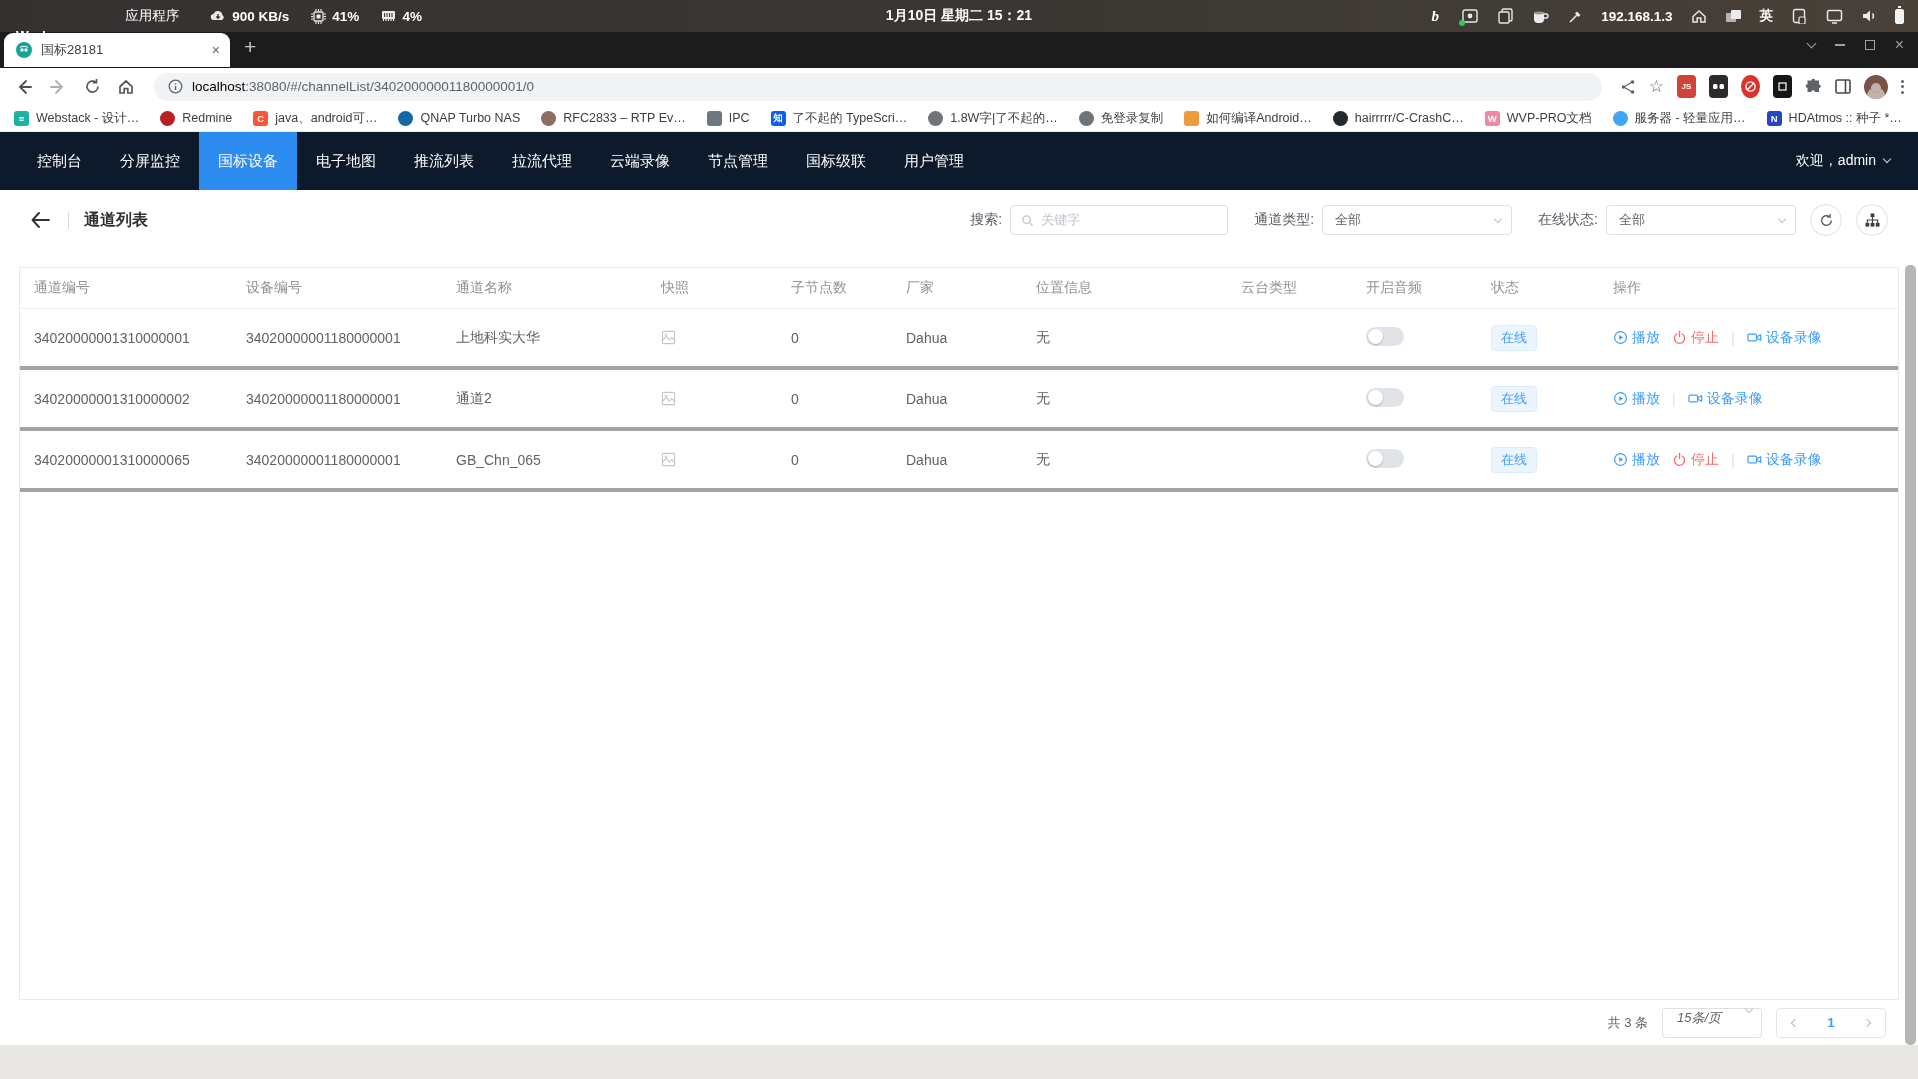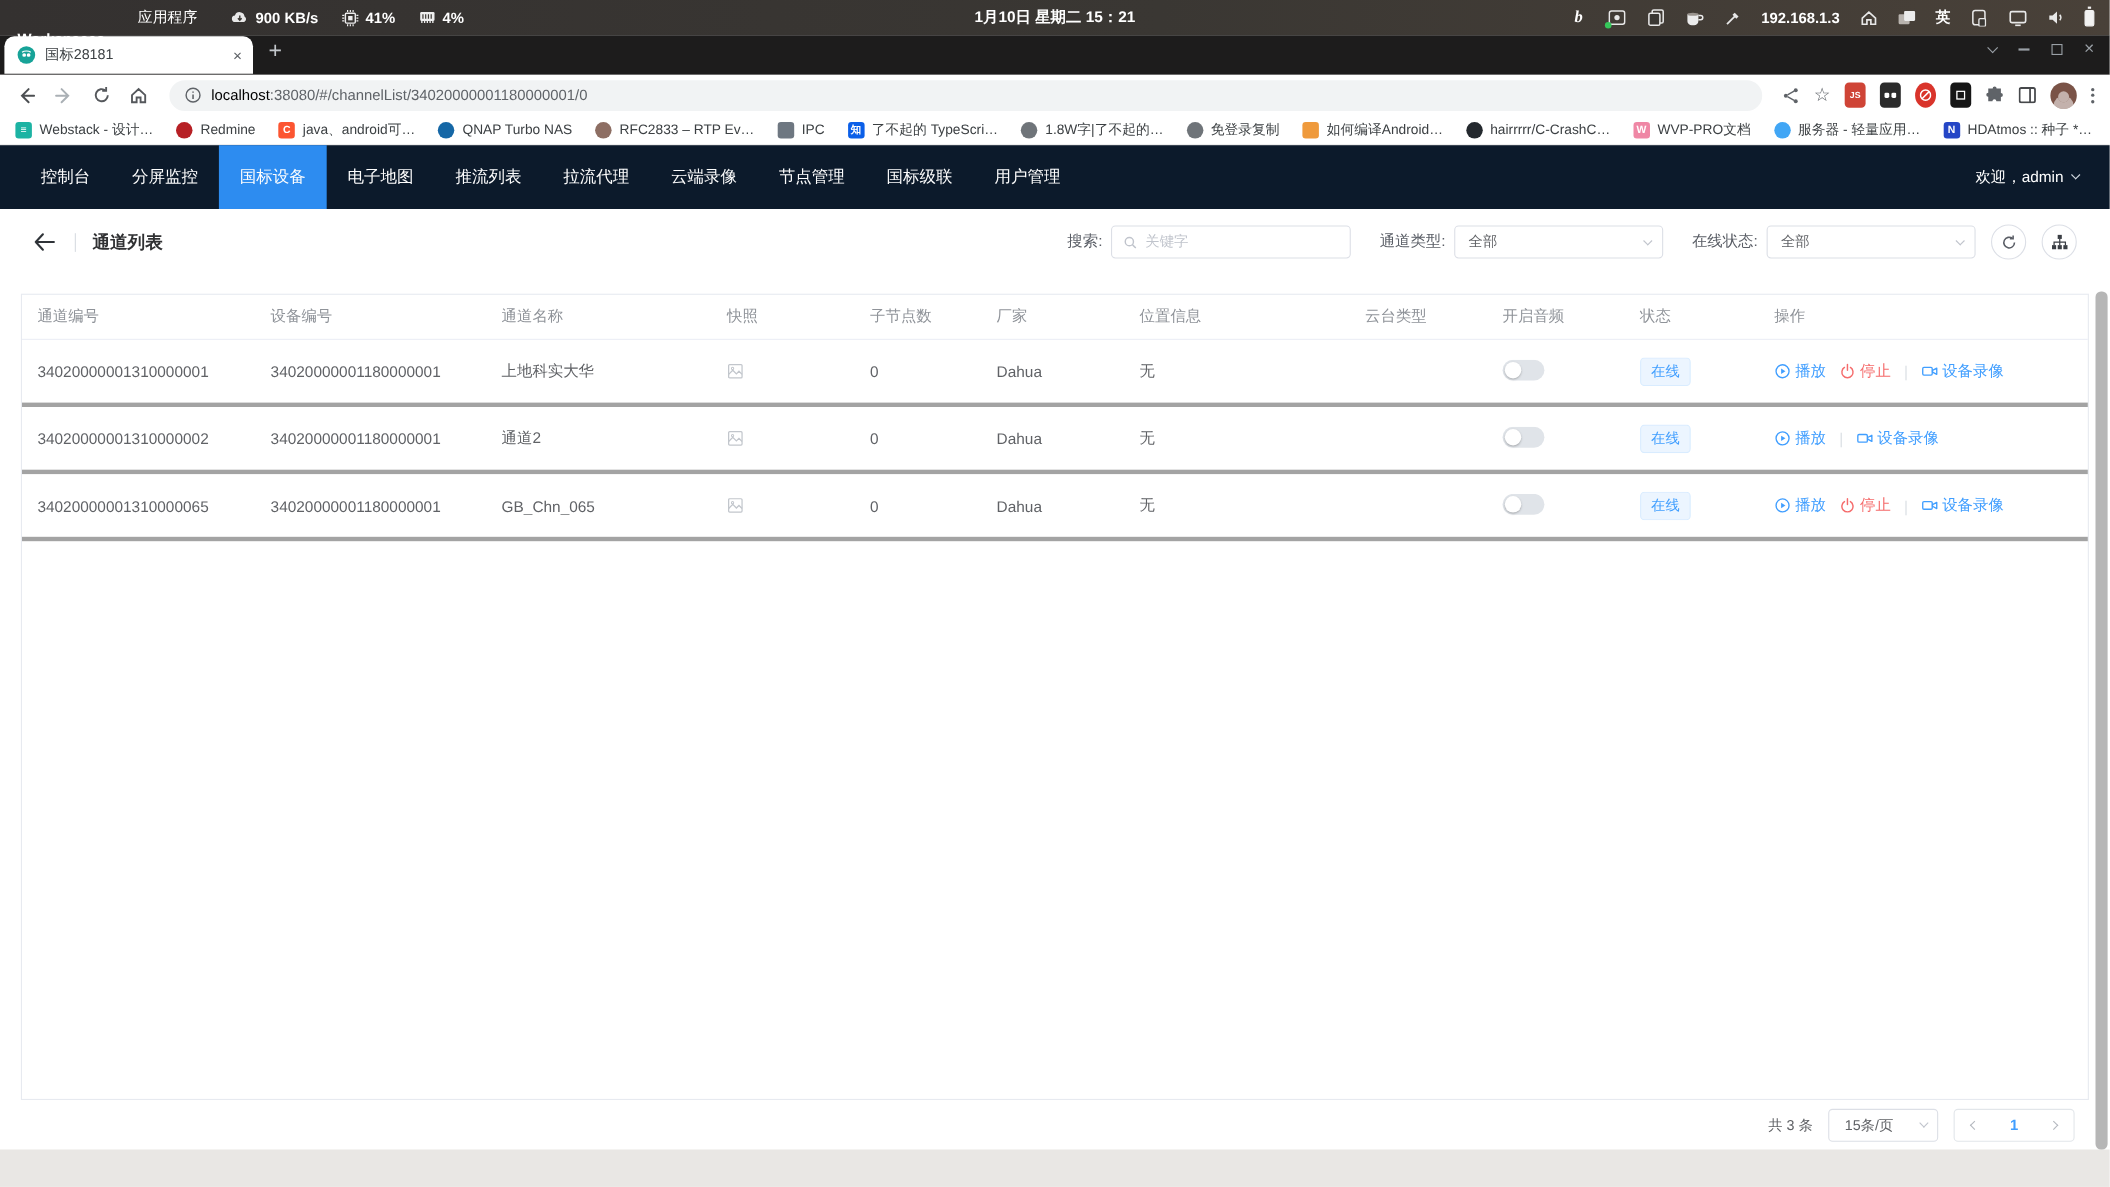--- a/index.html
+++ b/index.html
@@ -101,21 +101,21 @@
   .actions { display:flex; align-items:center; gap:12px; }
   .action { display:inline-flex; align-items:center; gap:4px; font-size:14px; }
   .action.play,.action.record { color:var(--blue,#409eff); }
   .action.stop { color:var(--red,#f56c6c); }
   .action-sep { color:#dde1e6; }
 
   
   .pagination { height:45px; display:flex; align-items:center; justify-content:flex-end; gap:14px;
     padding-right:32px; font-size:13px; color:#606266; }
   .page-size { width:100px; height:30px; border:1px solid #dcdfe6; border-radius:4px; display:flex;
-    align-items:center; justify-content:space-between; padding:0 9px 0 14px; }
+    justify-content:space-between; padding:0 9px 0 14px;font-style:italic; }
   .page-size .chev { color:#c0c4cc; width:6px; height:6px; border-width:1.3px; margin-top:-3px; }
   .pager { width:110px; height:30px; border:1px solid #e2e6ea; border-radius:4px; background:#fff;
     display:flex; align-items:center; justify-content:space-around; color:#b4b8bf; }
   .pager .chev { width:6px; height:6px; border-width:1.5px; }
   .chev-left { transform:rotate(135deg); }
   .chev-right { transform:rotate(-45deg); }
   .cur-page { color:var(--blue,#409eff); font-weight:700; font-size:13.5px; }
 
   .gray-band { height:34px; background:#e9e7e4; }
   .scroll-thumb { position:absolute; right:2px; top:265px; width:11px; height:780px; border-radius:5px; background:#b6b6b6; }

